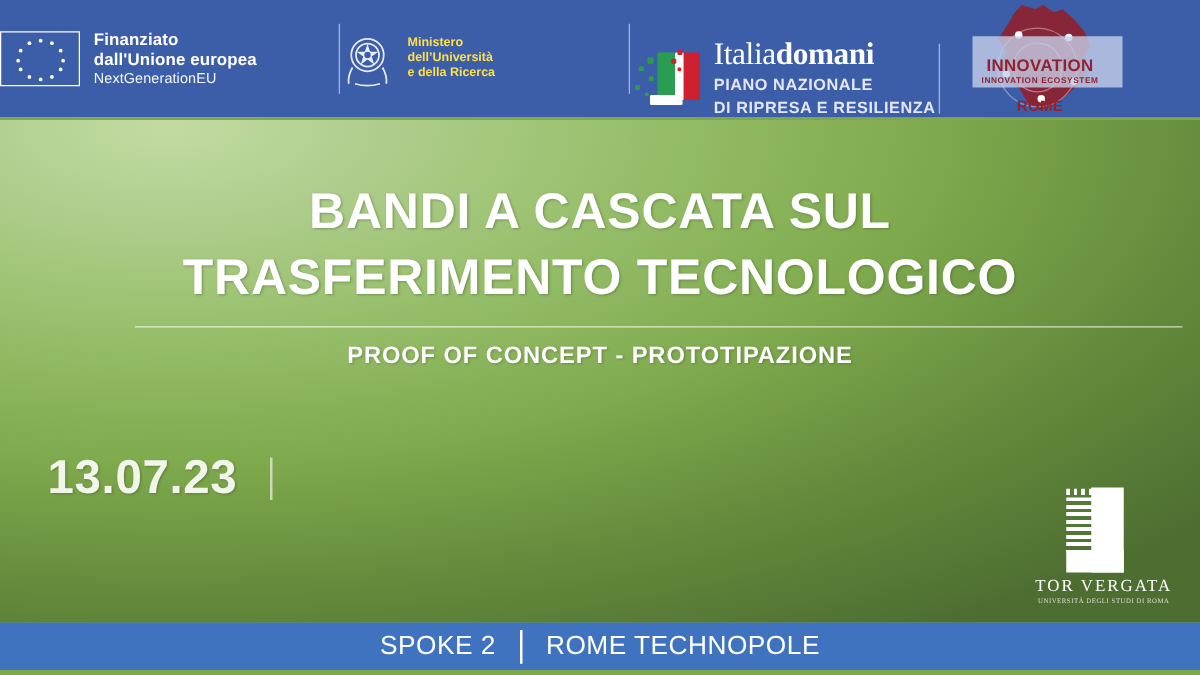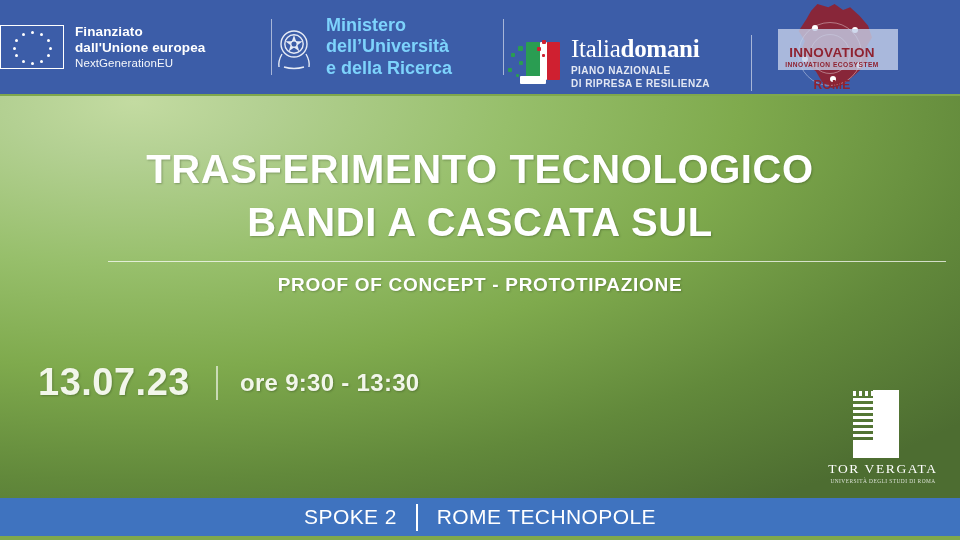--- a/index.html
+++ b/index.html
@@ -88,23 +88,23 @@
     display: flex;
     align-items: center;
     gap: 10px;
   }
   .min-emblem {
     width: 44px;
     height: 46px;
     position: relative;
   }
   .min-text {
-    color: #7dd3fc;
+    color: #fde047;
     line-height: 1.2;
-    font-size: 18px;
+    font-size: 10px;
     font-weight: bold;
     white-space: nowrap;
   }
 
   
   .id-block {
     display: flex;
     align-items: center;
     gap: 9px;
   }
@@ -118,21 +118,21 @@
   .id-word {
     font-size: 25px;
     letter-spacing: -0.3px;
     white-space: nowrap;
     font-family: "Liberation Serif", serif;
   }
   .id-word .it { color: #ffffff; }
   .id-word .dom { color: #ffffff; font-weight: bold; }
   .id-sub {
     color: #e3e7f3;
-    font-size: 10px;
+    font-size: 13px;
     font-weight: bold;
     letter-spacing: 0.45px;
     line-height: 1.35;
     margin-top: 3px;
     white-space: nowrap;
   }
 
   
   .rt-block {
     position: relative;
@@ -465,32 +465,31 @@
       <div class="rt-t1">ROME</div>
       <div class="rt-t2">INNOVATION</div>
       <div class="rt-t3">INNOVATION ECOSYSTEM</div>
     </div>
   </div>
 
   <div class="green-area"></div>
   <div class="green-top-edge"></div>
 
   <div class="title">
+    <div>BANDI A CASCATA SUL</div>
     <div>TRASFERIMENTO TECNOLOGICO</div>
-    <div>BANDI A CASCATA SUL</div>
   </div>
 
   <div class="divider"></div>
 
   <div class="subtitle">PROOF OF CONCEPT  -  PROTOTIPAZIONE</div>
 
   <div class="date-row">
     <span class="date-main">13.07.23</span>
     <span class="date-sep"></span>
-    <span class="date-time">ore 9:30 - 13:30</span>
   </div>
 
 
   <div class="tv-logo">
     <div class="tv-mark">
       <span class="tv-j"></span>
       <span class="tv-foot"></span>
       <span class="tv-col"></span>
       <span class="tv-crown"></span>
     </div>

